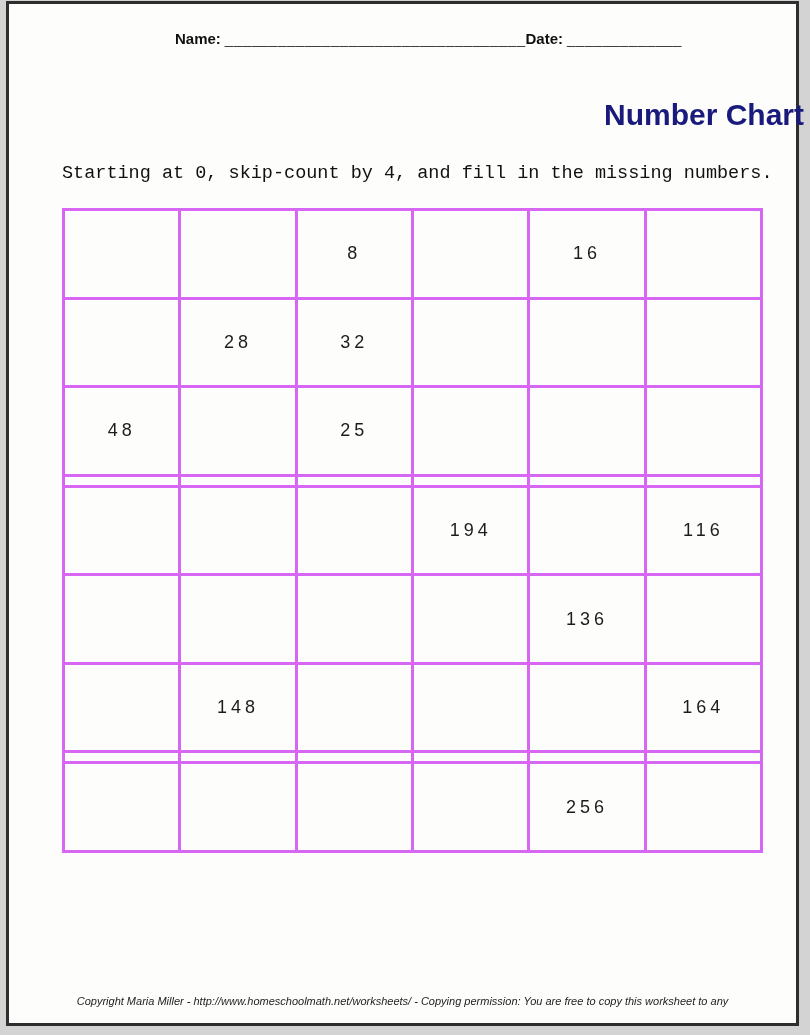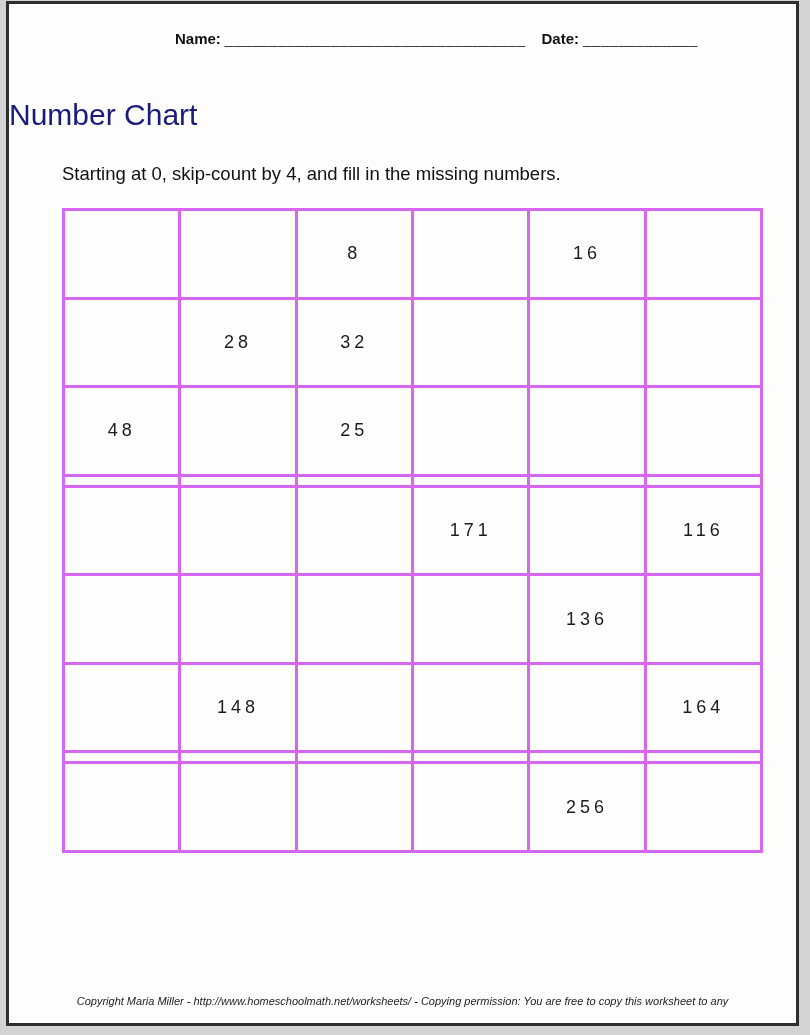--- a/index.html
+++ b/index.html
@@ -34,37 +34,38 @@
     font-size: 15px;
     color: #111;
     white-space: nowrap;
   }
   .header-row .label { font-weight: bold; }
   .blank-line {
     color: #333;
     letter-spacing: 0.5px;
     margin-left: 4px;
   }
-  .date-group { margin-left: 16px; text-align: center; }
+  .date-group { margin-left: 0; text-align: center; }
   .page-title {
     position: absolute;
     top: 94px;
-    left: 0;
+    left: 8px;
     width: 100%;
-    text-align: left;
+    text-align: right;
     font-size: 30px;
-    font-weight: normal;
+    font-weight: bold;
     color: var(--title-color);
   }
   .instruction {
     position: absolute;
     top: 159px;
     left: 53px;
     font-size: 18.5px;
     color: #111;
+    font-family: Liberation Mono, monospace;
   }
   table.number-grid {
     position: absolute;
     left: 53px;
     top: 204px;
     width: 701px;
     height: 645px;
     border-collapse: collapse;
     table-layout: fixed;
   }
@@ -133,21 +134,21 @@
           <td></td>
           <td></td>
           <td></td>
           <td></td>
           <td></td>
         </tr>
         <tr>
           <td></td>
           <td></td>
           <td></td>
-          <td>171</td>
+          <td>194</td>
           <td></td>
           <td>116</td>
         </tr>
         <tr>
           <td></td>
           <td></td>
           <td></td>
           <td></td>
           <td>136</td>
           <td></td>

